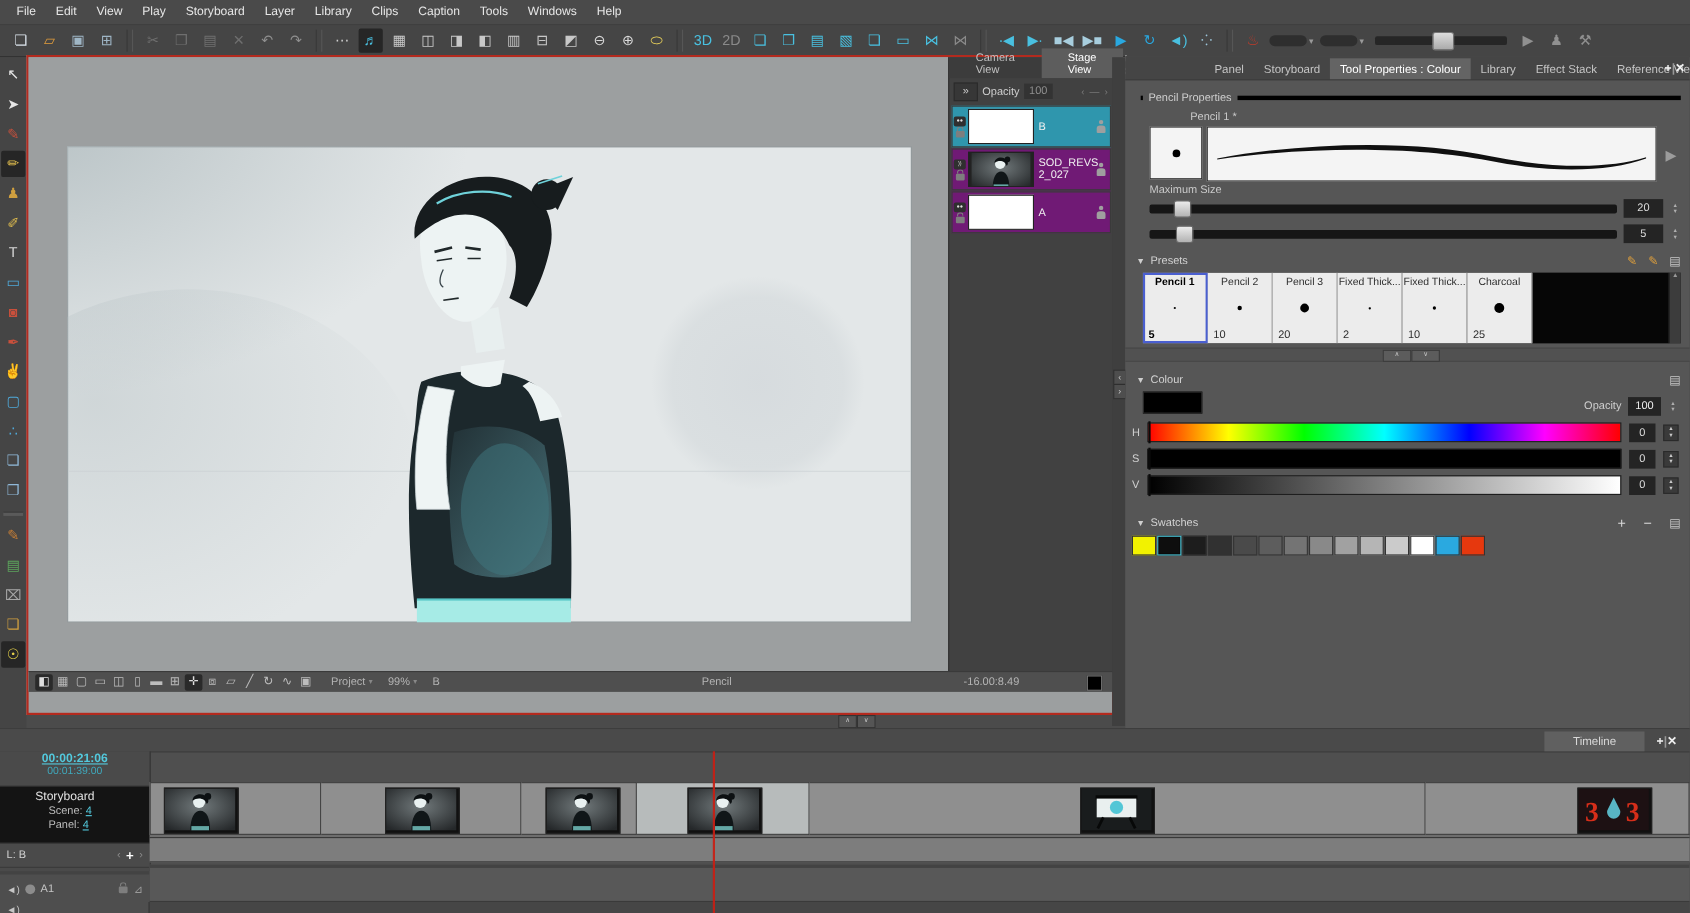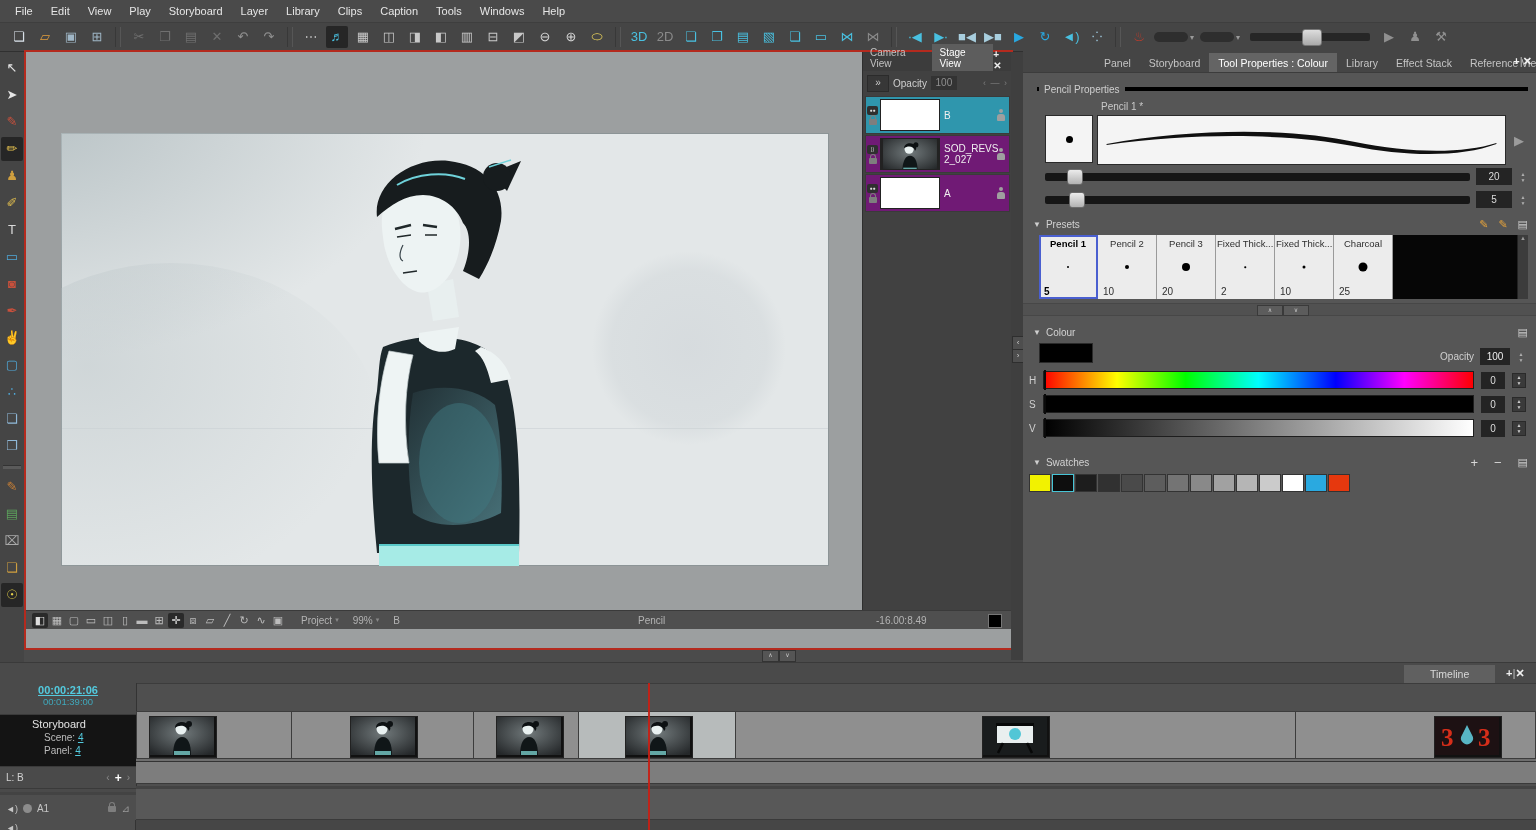--- a/index.html
+++ b/index.html
@@ -22,21 +22,21 @@
   .lt-ic{width:22px;height:24px;font-size:13px;line-height:24px;text-align:center;margin-bottom:3px;color:#ddd;}
   .lt-ic.active{background:#262626;border-radius:2px;}
   .lt-sep{width:18px;height:3px;background:#5a5a5a;border-top:1px solid #333;margin:4px 0 6px;}
   
   #stage-group{position:absolute;left:24px;top:50px;width:985px;height:596px;border:2px solid #b42a1e;background:#9c9fa0;}
   #canvas{position:absolute;left:0;top:0;width:836px;height:576px;background:#9c9fa0;overflow:hidden;}
   #paper{position:absolute;left:35px;top:81px;}
   
   #layers{position:absolute;left:836px;top:0;width:149px;height:576px;background:#414141;border-left:1px solid #2e2e2e;}
   #layer-tabs{height:19px;background:#3c3c3c;display:flex;align-items:flex-end;font-size:10px;color:#c2c2c2;}
-  .ltab{padding:3px 7px 2px;}
+  .ltab{padding:3px 24px 2px;}
   .ltab.active{background:#5d5d5d;color:#fff;}
   #layer-tabs .tabbtns{margin-left:auto;color:#eee;font-weight:bold;font-size:10px;padding-right:3px;}
   #layer-head{height:24px;display:flex;align-items:center;gap:4px;padding:0 4px;}
   .lh-btn{width:20px;height:15px;background:#373737;border:1px solid #2b2b2b;color:#ccc;font-size:10px;line-height:13px;text-align:center;}
   .lh-label{color:#cfcfcf;font-size:10px;}
   .lh-val{width:26px;height:14px;background:#333;color:#8f8f8f;font-size:10px;text-align:center;line-height:14px;}
   .lh-nav{color:#7d7d7d;font-size:9px;letter-spacing:1px;margin-left:auto;}
   .layer-row{height:36px;margin:1px 2px 1px 2px;background:#701a75;border:1px solid #3a3a3a;display:flex;align-items:center;position:relative;}
   .layer-row.active{background:#2f96ad;}
   .lr-chips{width:13px;display:flex;flex-direction:column;align-items:center;gap:2px;}
@@ -468,32 +468,33 @@
       <span class="rtab">Library</span>
       <span class="rtab">Effect Stack</span>
       <span class="rtab">Reference View</span>
     </div>
   <span class="tabbtns" style="position:absolute;right:4px;top:4px;color:#f2f2f2;font-weight:bold;font-size:11px">
     <span>+</span><span style="color:#999">|</span><span>✕</span>
   </span>
 
   <div class="group">
     <span class="group-label">Pencil Properties</span>
-    <div class="small-label" style="margin-left:56px">Pencil 1 *</div>
+    <div class="small-label" style="margin-left:37px">Pencil 1 *</div>
     <div class="preview-row">
       <span class="dotbox">
           <i></i>
         </span>
       <span class="strokebox">
         <svg width="100%" height="46" viewBox="0 0 380 46" preserveAspectRatio="none">
           <path d="M8 28 C 90 12 180 12 240 26 C 290 37 340 38 372 27 L 372 28 C 340 41 288 41 238 30 C 182 18 92 16 8 29 Z" fill="#101010"></path>
         </svg>
       </span>
       <span class="nextbtn">▶</span>
     </div>
+    <div class="small-label">Maximum Size</div>
     <div class="slider-row">
       <span class="slider">
           <span class="kn" style="left:22px"></span>
         </span>
       <span class="numbox">20</span>
       <span class="spin">
           <span>▲</span>
           <span>▼</span>
         </span>
     </div>

